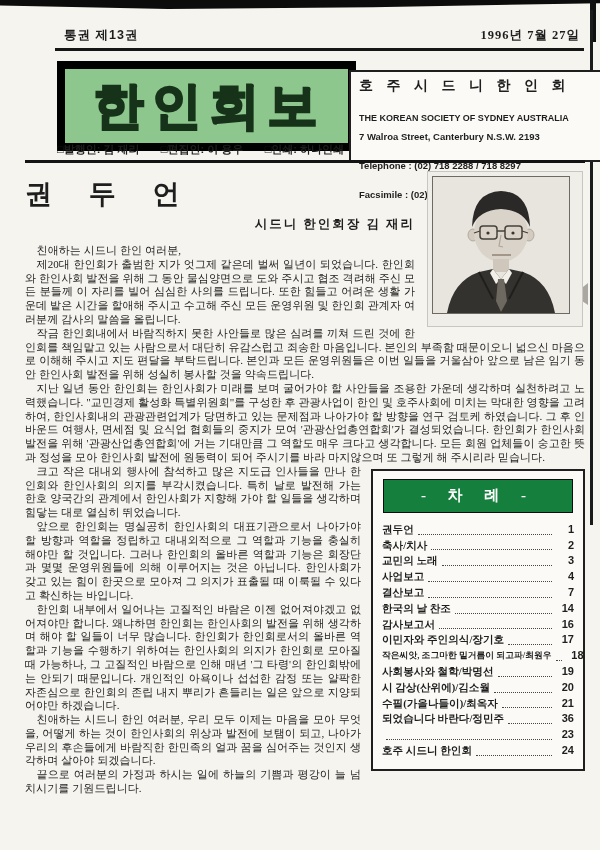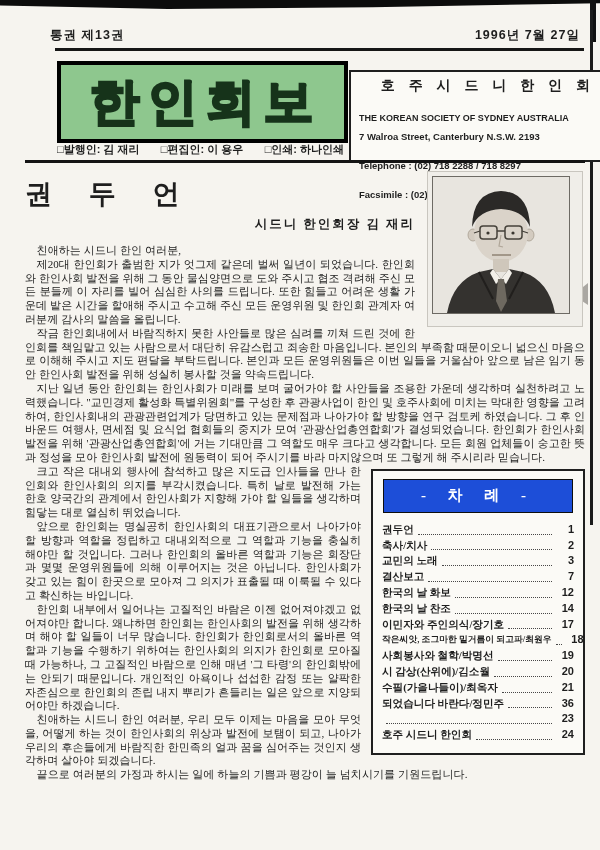--- a/index.html
+++ b/index.html
@@ -9,55 +9,55 @@
     font-family:"Liberation Serif", serif;
   }
   
   .scan-top{position:absolute;top:0;left:0;width:600px;height:9px;background:#0c0c0c;
     clip-path:polygon(0 0,100% 0,100% 35%,62% 80%,28% 100%,0 60%);}
   .scan-right-thick{position:absolute;top:0;right:4px;width:6px;height:42px;background:#101010;}
   .scan-right{position:absolute;top:10px;right:7px;width:3px;height:515px;background:#1b1b1b;}
   .scan-smudge{position:absolute;top:283px;right:12px;width:15px;height:22px;background:#aaa7a2;
     clip-path:polygon(100% 0,100% 100%,0 55%);}
   
-  .volume{position:absolute;left:50px;top:27px;font-family:"Liberation Sans",sans-serif;
+  .volume{position:absolute;left:64px;top:27px;font-family:"Liberation Sans",sans-serif;
     font-size:12.5px;font-weight:700;letter-spacing:1px;}
-  .issue-date{position:absolute;right:20px;top:27px;font-family:Liberation Sans, sans-serif;
+  .issue-date{position:absolute;right:20px;top:27px;font-family:Liberation Serif, serif;
     font-size:12.5px;font-weight:700;letter-spacing:1px;margin-left:36px;}
   .rule-top{position:absolute;left:55px;right:16px;top:48px;height:2.5px;background:#161616;}
   .logo-box{position:absolute;left:57px;top:61px;width:283px;height:74px;background:#8ec78e;
-    border:4px solid #000000;display:flex;align-items:center;justify-content:center;}
+    border:8px solid #000000;display:flex;align-items:center;justify-content:center;}
   .logo-text{font-family:"Liberation Sans",sans-serif;font-size:50px;font-weight:900;
     color:#ffffff;letter-spacing:8px;-webkit-text-stroke:2.5px #16331a;
     text-shadow:0 0 1px #16331a;line-height:74px;padding-left:6px;}
   .imprint-row{position:absolute;left:57px;top:142px;width:287px;display:flex;
     justify-content:space-between;font-family:"Liberation Sans",sans-serif;
     font-size:11px;font-weight:700;}
   .org-box{position:absolute;left:349px;top:70px;width:236px;height:79px;border:2px solid #1f1f1f;
     background:#fbfaf6;padding:5px 8px 4px;box-sizing:content-box;
     font-family:"Liberation Sans",sans-serif;}
-  .org-kr{font-size:14px;font-weight:800;letter-spacing:5px;text-align:right;white-space:nowrap;}
+  .org-kr{font-size:14px;font-weight:800;letter-spacing:5px;text-align:left;white-space:nowrap;font-family:Liberation Serif, serif;}
   .org-en{font-size:9px;font-weight:700;letter-spacing:0;margin-top:18px;white-space:nowrap;}
   .org-addr{font-size:9.5px;font-weight:700;margin-top:8px;}
   .org-line{font-size:9.5px;font-weight:700;margin-top:18px;}
   .rule-mid{position:absolute;left:25px;right:15px;top:160px;height:3px;background:#141414;}
   
   .article{position:absolute;left:25px;right:15px;top:167px;bottom:12px;overflow:hidden;}
   .photo-frame{float:right;width:146px;height:146px;margin:4px 2px 10px 12px;
     background:#f0eee9;padding:4px;border:1px solid #c9c6bf;}
   .photo-frame svg{display:block;border:1px solid #6d6a64;}
   .article-title{text-align:left;font-size:27px;font-weight:700;letter-spacing:15px;
     margin:9px 0 2px;white-space:nowrap;}
   .byline{text-align:right;font-size:12.5px;letter-spacing:2px;margin:4px 10px 11px 0;font-weight:600;}
   .article p{margin:0;text-indent:1.05em;font-size:11px;line-height:13.8px;
     text-align:justify;word-break:break-all;letter-spacing:0.1px;color:#222;}
   
   .toc{float:right;width:214px;margin:4px 0 6px 10px;border:2px solid #1f1f1f;
     background:#fbfaf6;padding:8px 9px 10px;box-sizing:border-box;}
-  .toc-header{background:#1d4ed8;border:1px solid #0e0e0e;color:#fff;text-align:center;
+  .toc-header{background:#15803d;border:1px solid #0e0e0e;color:#fff;text-align:center;
     font-size:15px;font-weight:700;letter-spacing:9px;padding:6px 0 7px;margin:0 1px 9px;
     white-space:nowrap;}
   .toc-row{display:flex;align-items:flex-end;font-size:10.6px;line-height:15.8px;
     font-weight:600;white-space:nowrap;}
   .toc-label{flex:0 0 auto;}
   .toc-label.small{font-size:8.8px;}
   .toc-leader{flex:1 1 auto;border-bottom:1.7px dotted #474747;margin:0 4px 3px;min-width:6px;}
   .toc-page{flex:0 0 18px;text-align:right;font-size:11px;font-family:"Liberation Sans",sans-serif;}
 </style>
 </head>
@@ -139,33 +139,38 @@
           <span class="toc-label">축사/치사</span>
           <span class="toc-leader"></span>
           <span class="toc-page">2</span>
         </div>
         <div class="toc-row">
           <span class="toc-label">교민의 노래</span>
           <span class="toc-leader"></span>
           <span class="toc-page">3</span>
         </div>
         <div class="toc-row">
+          <span class="toc-label">사업보고</span>
+          <span class="toc-leader"></span>
+          <span class="toc-page">4</span>
+        </div>
+        <div class="toc-row">
           <span class="toc-label">결산보고</span>
           <span class="toc-leader"></span>
           <span class="toc-page">7</span>
         </div>
         <div class="toc-row">
-          <span class="toc-label">한국의 날 화보</span>
-          <span class="toc-leader"></span>
-          <span class="toc-page">12</span>
-        </div>
-        <div class="toc-row">
           <span class="toc-label">한국의 날 찬조</span>
           <span class="toc-leader"></span>
           <span class="toc-page">14</span>
+        </div>
+        <div class="toc-row">
+          <span class="toc-label">감사보고서</span>
+          <span class="toc-leader"></span>
+          <span class="toc-page">16</span>
         </div>
         <div class="toc-row">
           <span class="toc-label">이민자와 주인의식/장기호</span>
           <span class="toc-leader"></span>
           <span class="toc-page">17</span>
         </div>
         <div class="toc-row">
           <span class="toc-label small">작은씨앗, 조그마한 밑거름이 되고파/최원우</span>
           <span class="toc-leader"></span>
           <span class="toc-page">18</span>

